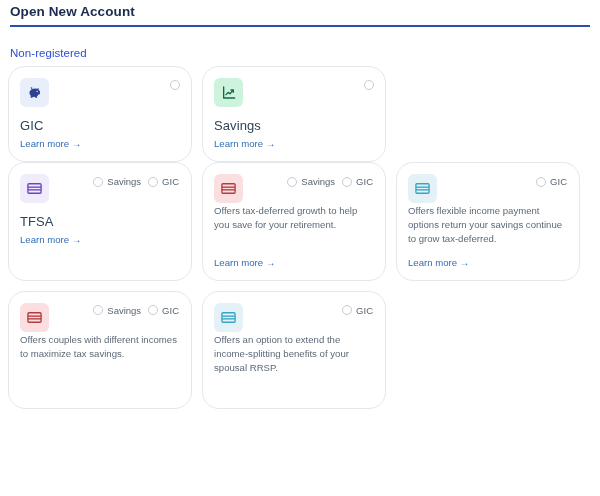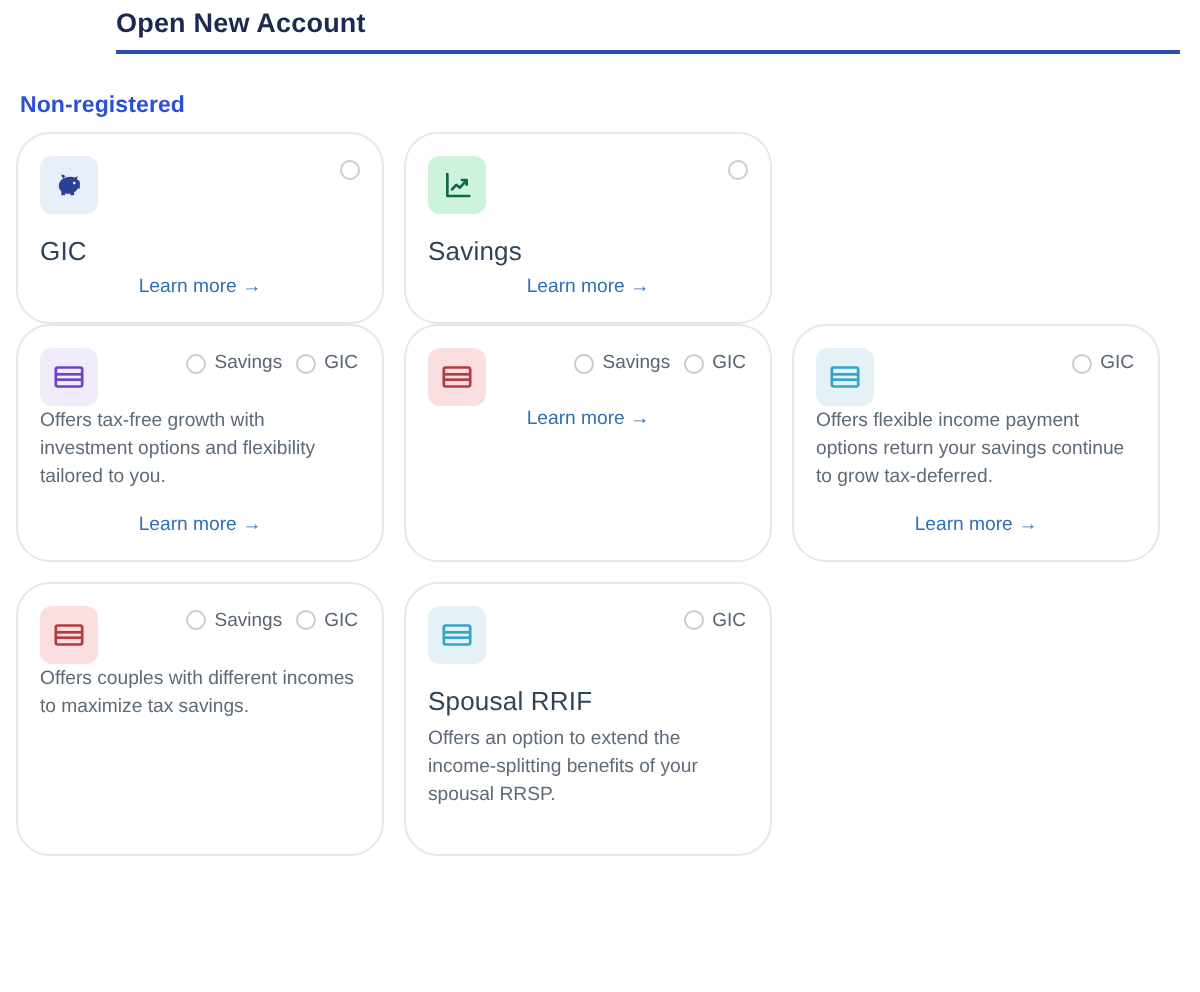--- a/index.html
+++ b/index.html
@@ -13,39 +13,38 @@
   .page {
     width: 600px;
     height: 496px;
     position: relative;
     padding: 0 8px;
   }
 
   
   .header {
     padding: 4px 2px 7px 2px;
-    margin-left: 48px;
   }
   .header-title {
     font-size: 13.5px;
     font-weight: bold;
     color: #1b2a4e;
     letter-spacing: 0.1px;
   }
   .header-rule {
     height: 2px;
     background: #2b4cb0;
     margin-top: 6px;
     width: 100%;
   }
 
   
   .section-title {
     font-size: 11.5px;
-    font-weight: bold;
+    font-weight: normal;
     color: #2d4ed6;
     margin: 13px 0 7px 2px;
     letter-spacing: 0.05px;
   }
 
   
   .grid {
     display: flex;
     flex-wrap: wrap;
     gap: 10px;
@@ -125,21 +124,20 @@
     line-height: 1.45;
     color: #5d6a78;
     margin-bottom: 11px;
     flex: 1 1 auto;
   }
   .learn-more {
     font-size: 9.6px;
     color: #2f6fb5;
     text-decoration: none;
     display: inline-block;
-    text-align: center;
   }
   .learn-more .arr { letter-spacing: -1px; }
 </style>
 </head>
 <body>
 
 <div class="page">
 
   <div class="header">
     <div class="header-title">Open New Account</div>
@@ -191,21 +189,21 @@
               <div class="radio-opt">
                 <span class="radio-dot"></span>
                 <span class="radio-label">Savings</span>
               </div>
               <div class="radio-opt">
                 <span class="radio-dot"></span>
                 <span class="radio-label">GIC</span>
               </div>
             </div>
           </div>
-          <div class="card-desc">Offers tax-free growth with investment options and flexibility tailored to you.</div>
+          <div class="card-title">TFSA</div>
           <a class="learn-more" href="#"><span>Learn more</span> <span class="arr">→</span></a>
         </div>
         <div class="card tall">
           <div class="card-top">
             <span class="icon-tile" style="background: rgb(251, 223, 224);">
               <svg width="17" height="17" viewBox="0 0 24 24" fill="none" stroke="#b23c3f" stroke-width="1.9" stroke-linejoin="round">
                 <rect x="2.7" y="5.3" width="18.6" height="13.4" rx="1.4"></rect>
                 <line x1="2.7" y1="10.1" x2="21.3" y2="10.1"></line>
                 <line x1="2.7" y1="13.9" x2="21.3" y2="13.9"></line>
               </svg>
@@ -214,20 +212,21 @@
               <div class="radio-opt">
                 <span class="radio-dot"></span>
                 <span class="radio-label">Savings</span>
               </div>
               <div class="radio-opt">
                 <span class="radio-dot"></span>
                 <span class="radio-label">GIC</span>
               </div>
             </div>
           </div>
+          <div class="card-desc">Offers tax-deferred growth to help you save for your retirement.</div>
           <a class="learn-more" href="#"><span>Learn more</span> <span class="arr">→</span></a>
         </div>
         <div class="card tall">
           <div class="card-top">
             <span class="icon-tile" style="background: rgb(228, 242, 248);">
               <svg width="17" height="17" viewBox="0 0 24 24" fill="none" stroke="#36a4c6" stroke-width="1.9" stroke-linejoin="round">
                 <rect x="2.7" y="5.3" width="18.6" height="13.4" rx="1.4"></rect>
                 <line x1="2.7" y1="10.1" x2="21.3" y2="10.1"></line>
                 <line x1="2.7" y1="13.9" x2="21.3" y2="13.9"></line>
               </svg>
@@ -273,19 +272,18 @@
                 <line x1="2.7" y1="13.9" x2="21.3" y2="13.9"></line>
               </svg>
             </span>
             <div class="radio-group">
               <div class="radio-opt">
                 <span class="radio-dot"></span>
                 <span class="radio-label">GIC</span>
               </div>
             </div>
           </div>
-          <div class="card-title">Spousal RRIF</div>
           <div class="card-desc">Offers an option to extend the income-splitting benefits of your spousal RRSP.</div>
         </div>
       </div>
     </div>
 
 </div>
 
 </body></html>

